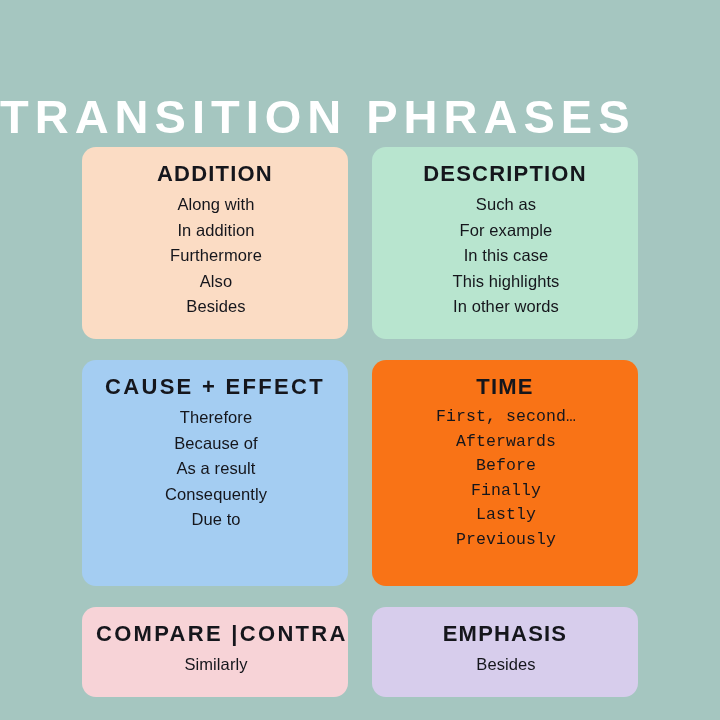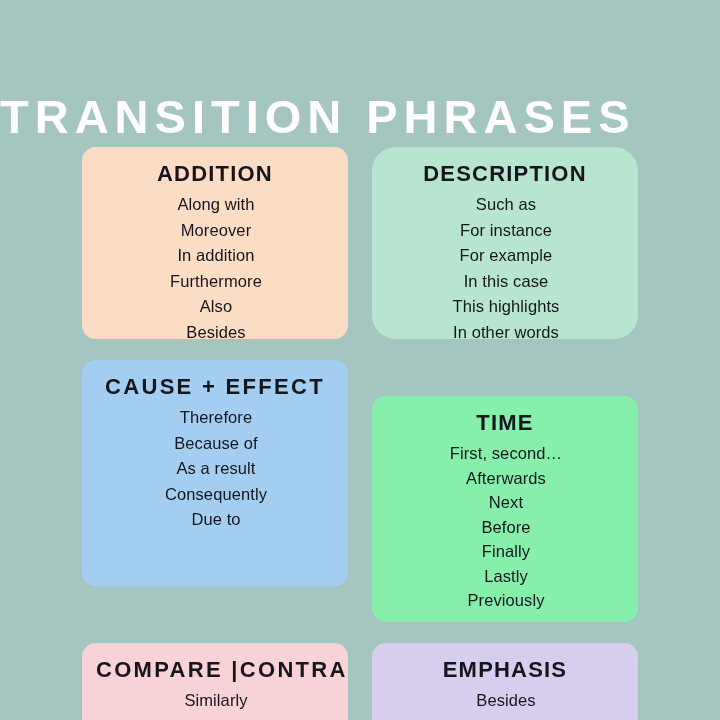--- a/index.html
+++ b/index.html
@@ -75,74 +75,71 @@
     padding: 0 14px 0 16px;
     text-align: center;
   }
   .card-list li {
     font-size: 16.5px;
     color: #15161c;
     line-height: 25.5px;
     letter-spacing: 0.1px;
     white-space: nowrap;
   }
-  .card-list.dense li { line-height: 24.5px; }
+  .card-list.dense li { line-height: 24.5px; font-family: Liberation Mono, monospace; }
 
   
 </style>
 </head>
 <body style="background-color: rgb(165, 198, 192);">
 
 <div class="poster" style="background-color: rgb(165, 198, 192);">
 
   <h1 class="poster-title" style="color: rgb(255, 255, 255);">TRANSITION PHRASES</h1>
 
   <div class="grid">
 
     <div class="card card-tall" style="background-color: rgb(251, 220, 196);">
       <div class="card-title">ADDITION</div>
       <ul class="card-list">
         <li>Along with</li>
-        <li>Moreover</li>
         <li>In addition</li>
         <li>Furthermore</li>
         <li>Also</li>
         <li>Besides</li>
       </ul>
     </div>
 
-    <div class="card card-tall" style="background-color: rgb(184, 229, 207); border-radius: 24px;">
+    <div class="card card-tall" style="background-color: rgb(184, 229, 207);">
       <div class="card-title">DESCRIPTION</div>
       <ul class="card-list">
         <li>Such as</li>
-        <li>For instance</li>
         <li>For example</li>
         <li>In this case</li>
         <li>This highlights</li>
         <li>In other words</li>
       </ul>
     </div>
 
     <div class="card card-tall2" style="background-color: rgb(164, 205, 242);">
       <div class="card-title wide">CAUSE + EFFECT</div>
       <ul class="card-list">
         <li>Therefore</li>
         <li>Because of</li>
         <li>As a result</li>
         <li>Consequently</li>
         <li>Due to</li>
       </ul>
     </div>
 
-    <div class="card card-tall2" style="background-color: #86efac; margin-top: 36px;">
+    <div class="card card-tall2" style="background-color: #f97316;">
       <div class="card-title">TIME</div>
       <ul class="card-list dense">
         <li>First, second…</li>
         <li>Afterwards</li>
-        <li>Next</li>
         <li>Before</li>
         <li>Finally</li>
         <li>Lastly</li>
         <li>Previously</li>
       </ul>
     </div>
 
     <div class="card card-cut" style="background-color: rgb(247, 211, 215);">
       <div class="card-title wide">COMPARE |CONTRAST</div>
       <ul class="card-list">

